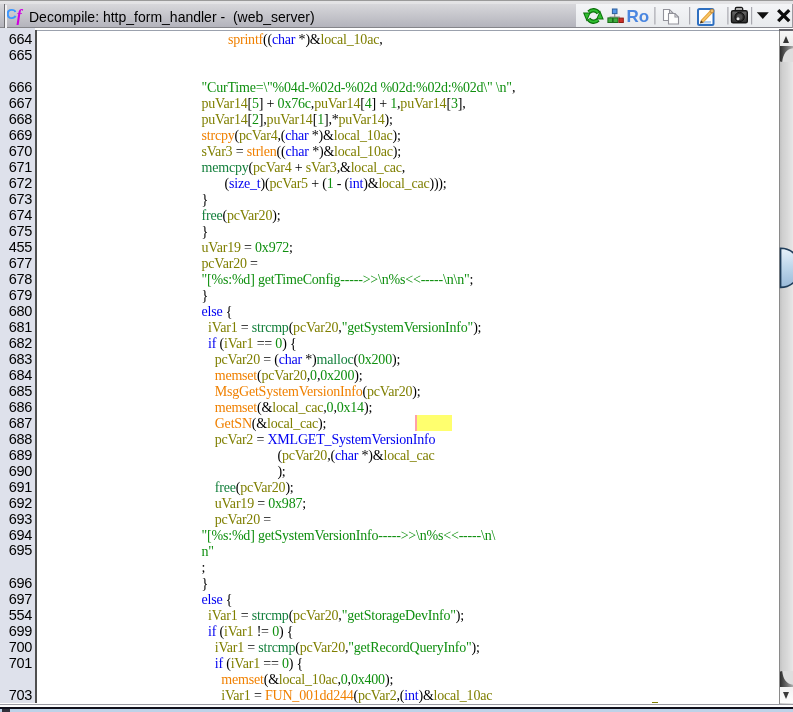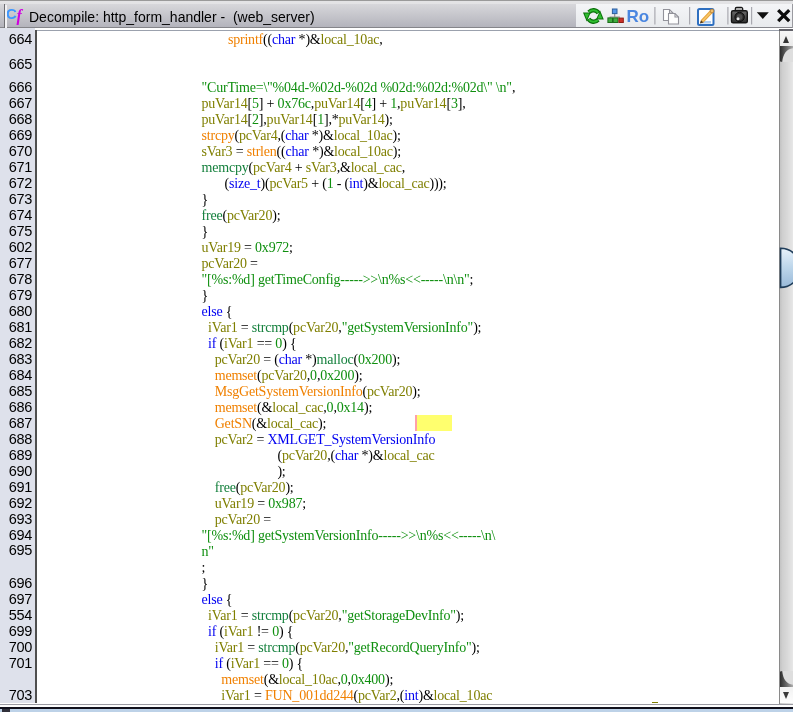--- a/index.html
+++ b/index.html
@@ -52,32 +52,32 @@
 <span id="icon-c">C</span>
 <span id="icon-f">f</span>
 <div id="title-text">Decompile: http_form_handler -  (web_server)</div>
 <div style="position:absolute;left:4px;top:4px;width:1px;height:24px;background:#6e6e72"></div>
 <div style="position:absolute;left:5px;top:5px;width:1.5px;height:23px;background:#f2f2f4"></div>
 <div style="position:absolute;left:791.5px;top:4px;width:1.5px;height:24px;background:#9a9aa0"></div>
 <div id="content-border-top"></div>
 <div style="position:absolute;left:779px;top:29px;width:14px;height:2px;background:#63636a"></div>
 <div id="gutter"></div>
 <div class="ln" style="top:31px">664</div>
-<div class="ln" style="top:56px">665</div>
+<div class="ln" style="top:47px">665</div>
 <div class="ln" style="top:79px">666</div>
 <div class="ln" style="top:95px">667</div>
 <div class="ln" style="top:111px">668</div>
 <div class="ln" style="top:127px">669</div>
 <div class="ln" style="top:143px">670</div>
 <div class="ln" style="top:159px">671</div>
 <div class="ln" style="top:175px">672</div>
 <div class="ln" style="top:191px">673</div>
 <div class="ln" style="top:207px">674</div>
 <div class="ln" style="top:223px">675</div>
-<div class="ln" style="top:239px">602</div>
+<div class="ln" style="top:239px">455</div>
 <div class="ln" style="top:255px">677</div>
 <div class="ln" style="top:271px">678</div>
 <div class="ln" style="top:287px">679</div>
 <div class="ln" style="top:303px">680</div>
 <div class="ln" style="top:319px">681</div>
 <div class="ln" style="top:335px">682</div>
 <div class="ln" style="top:351px">683</div>
 <div class="ln" style="top:367px">684</div>
 <div class="ln" style="top:383px">685</div>
 <div class="ln" style="top:399px">686</div>

